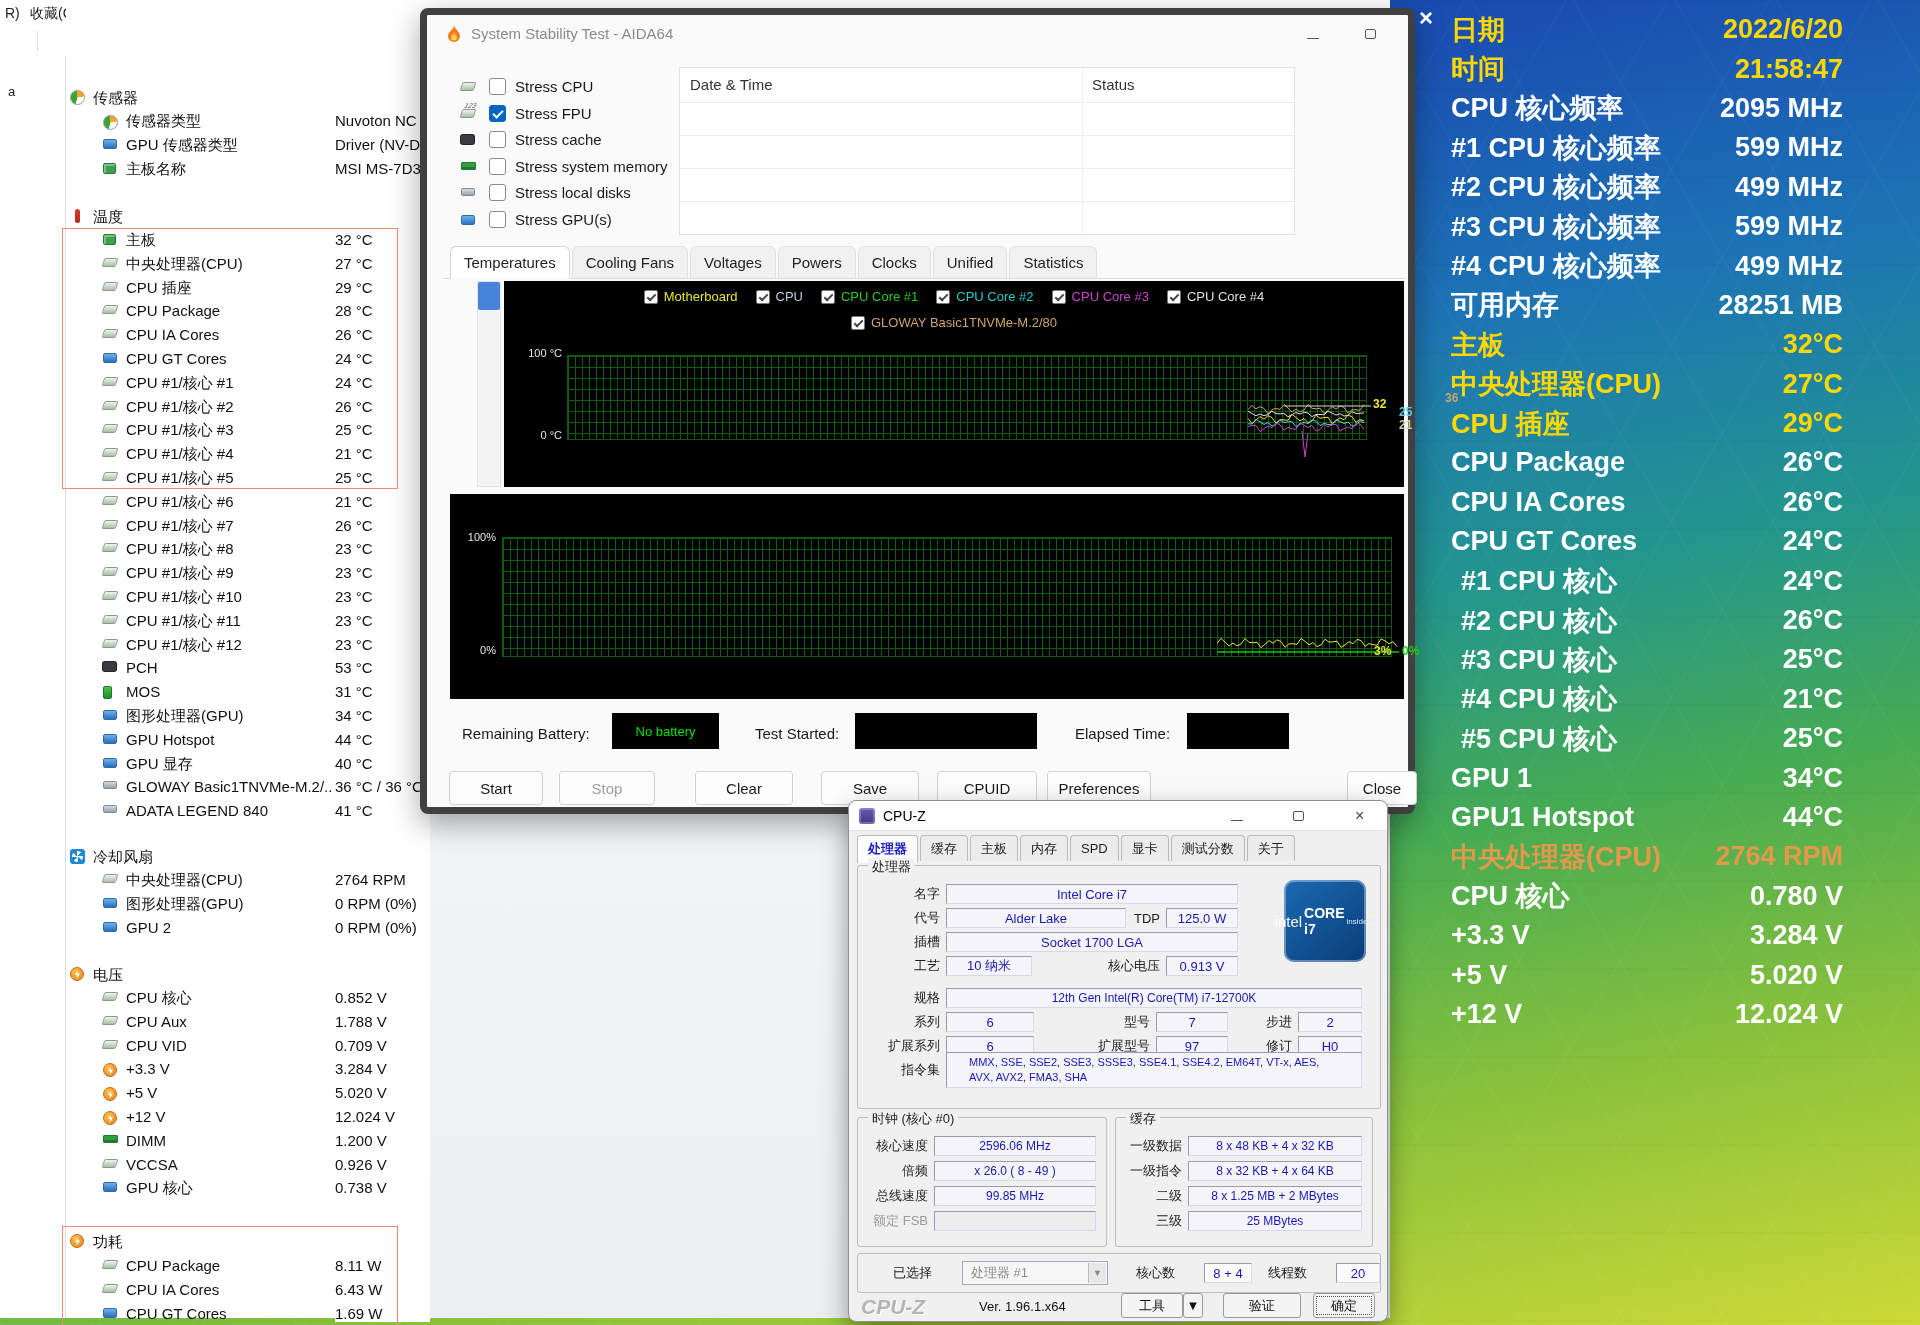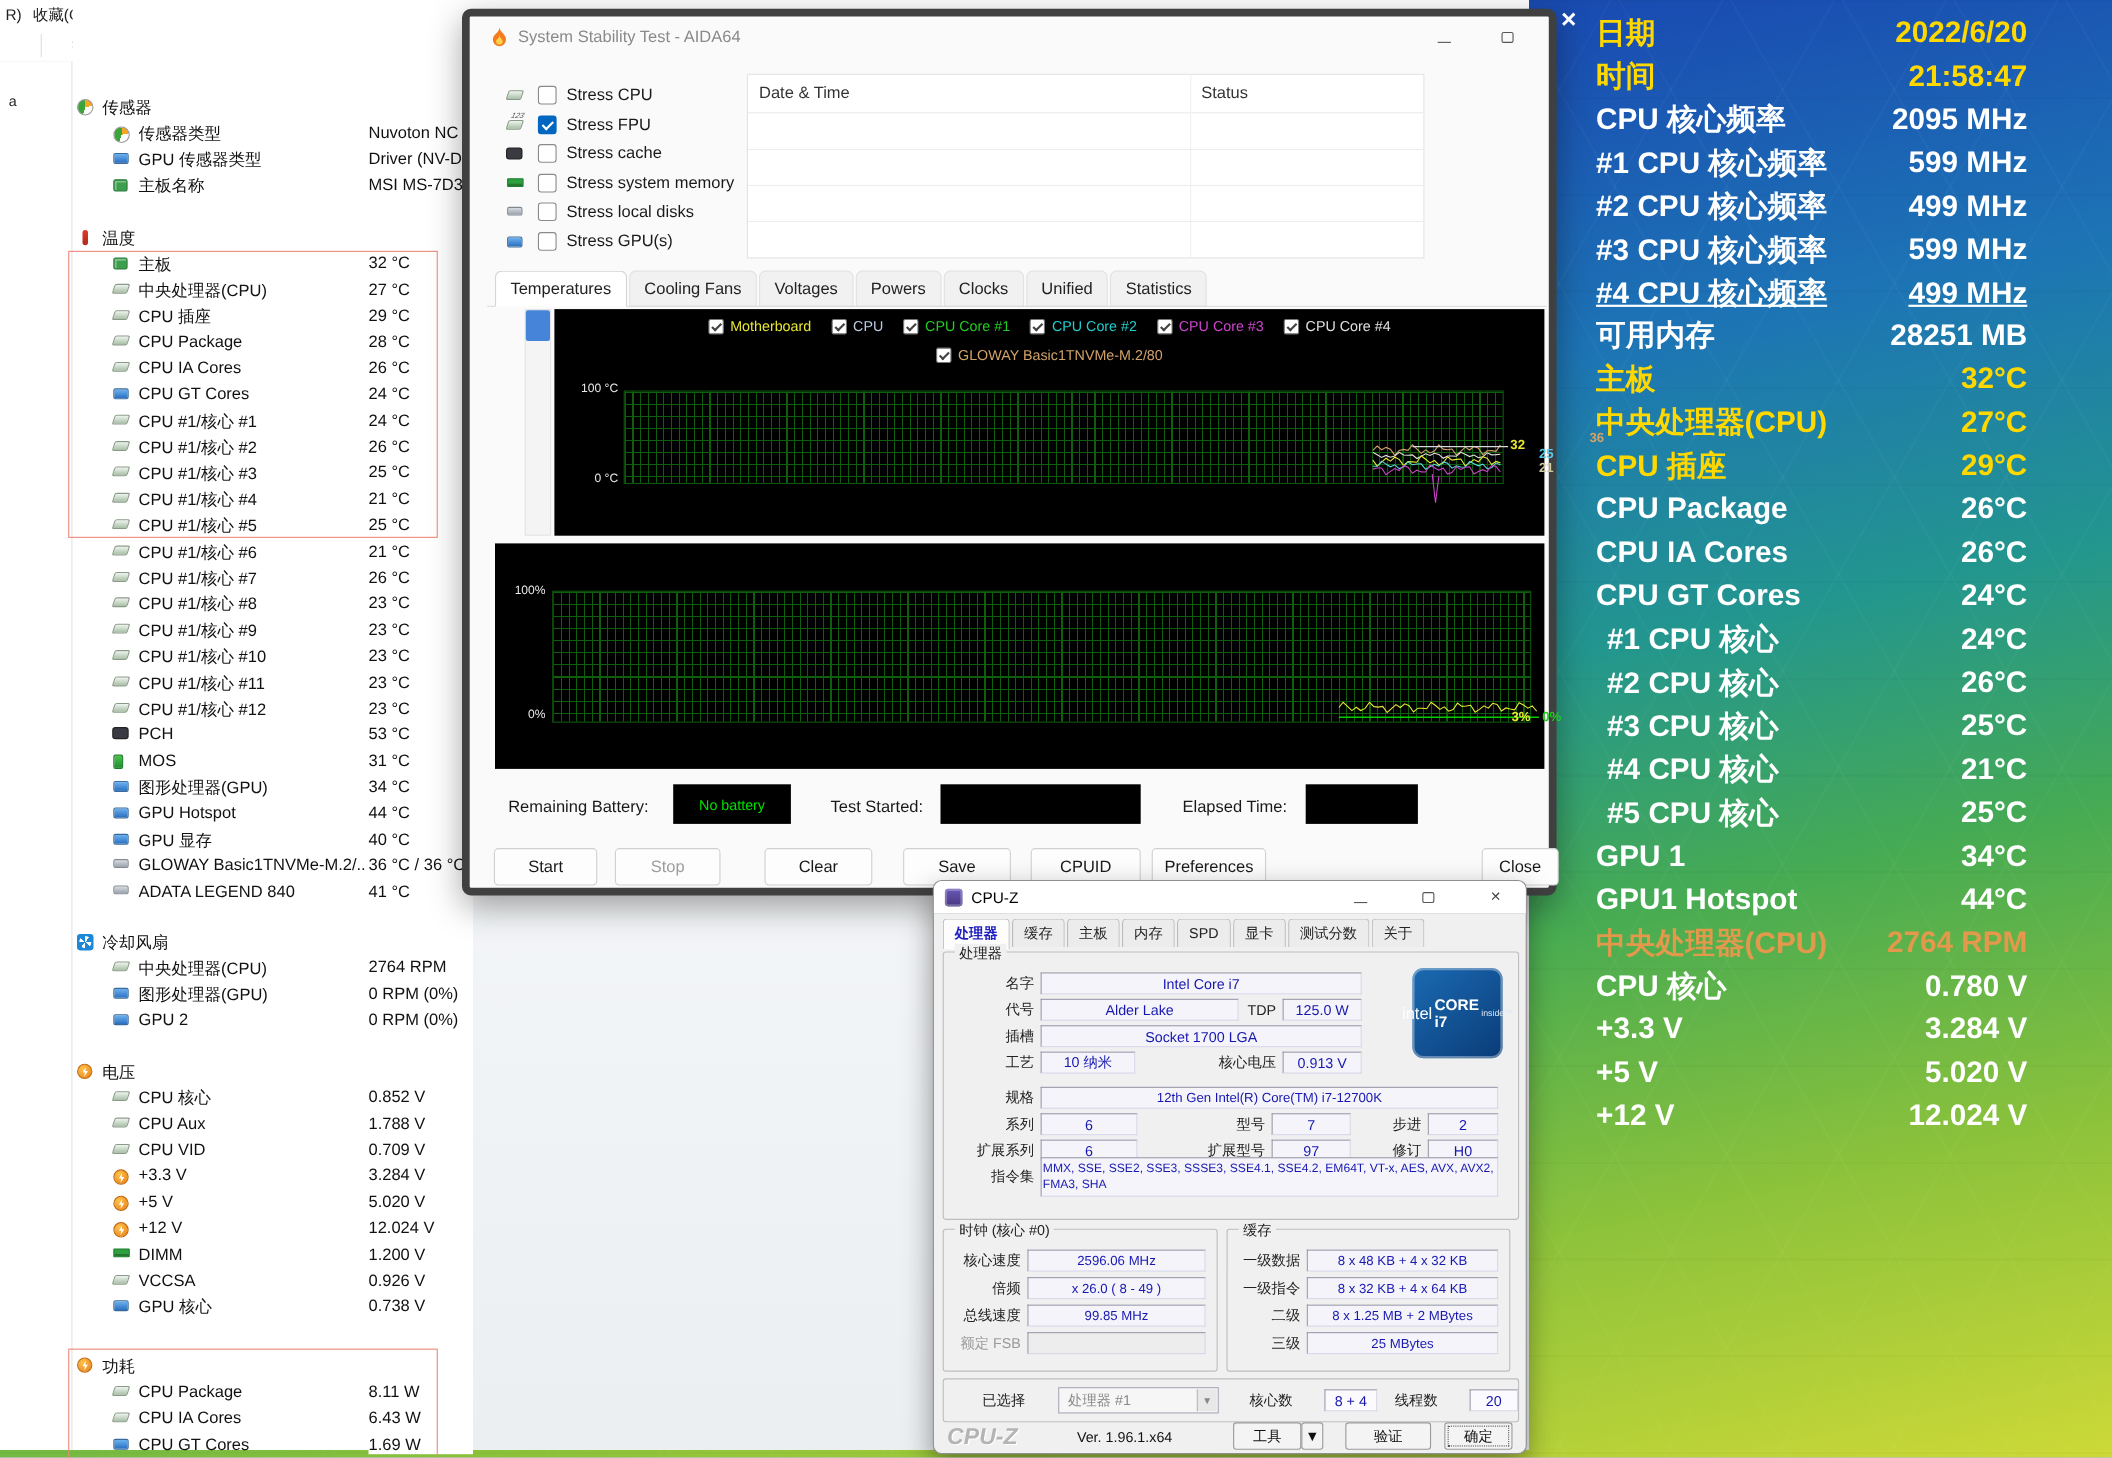--- a/index.html
+++ b/index.html
@@ -634,21 +634,21 @@
         <div class="cz-row" style="top: 168px; width: 504px; padding-right: 10px;">
           <span class="cz-lab" style="width: 78px; padding-right: 6px;">扩展系列</span>
           <div class="cz-field" style="width: 88px;">6</div>
           <span class="cz-lab" style="flex: 1 1 0%; padding-right: 6px;">扩展型号</span>
           <div class="cz-field" style="width: 72px;">97</div>
           <span class="cz-lab" style="width: 70px; padding-right: 6px;">修订</span>
           <div class="cz-field" style="width: 64px;">H0</div>
         </div>
         <div class="cz-row" style="top: 192px; width: 504px; padding-right: 10px;">
           <span class="cz-lab" style="width: 78px; padding-right: 6px;">指令集</span>
-          <div class="cz-field" style="flex: 1 1 0%; height: 36px; white-space: normal; font-size: 11px; line-height: 15px; justify-content: flex-start; padding: 0px 1px; text-align: left;">MMX, SSE, SSE2, SSE3, SSSE3, SSE4.1, SSE4.2, EM64T, VT-x, AES, AVX, AVX2, FMA3, SHA</div>
+          <div class="cz-field" style="flex: 1 1 0%; height: 36px; white-space: normal; font-size: 11px; line-height: 15px; justify-content: flex-start; padding: 0px 22px; text-align: left;">MMX, SSE, SSE2, SSE3, SSSE3, SSE4.1, SSE4.2, EM64T, VT-x, AES, AVX, AVX2, FMA3, SHA</div>
         </div>
       </div>
     <div class="groupbox" style="left:8px;top:316px;width:250px;height:130px" id="czg2">
       <span class="gb-legend">时钟 (核心 #0)</span>
     <div class="cz-row" style="top: 16px; width: 228px;">
           <span class="cz-lab" style="width: 66px; padding-right: 6px;">核心速度</span>
           <div class="cz-field" style="flex: 1 1 0%; font-size: 12px;">2596.06 MHz</div>
         </div>
         <div class="cz-row" style="top: 41px; width: 228px;">
           <span class="cz-lab" style="width: 66px; padding-right: 6px;">倍频</span>
@@ -731,21 +731,21 @@
           <span>599 MHz</span>
         </div>
         <div class="p-row" style="color: rgb(255, 255, 255);">
           <span>#2 CPU 核心频率</span>
           <span>499 MHz</span>
         </div>
         <div class="p-row" style="color: rgb(255, 255, 255);">
           <span>#3 CPU 核心频率</span>
           <span>599 MHz</span>
         </div>
-        <div class="p-row" style="color: rgb(255, 255, 255); text-decoration: underline;">
+        <div class="p-row" style="color: rgb(255, 255, 255);">
           <span>#4 CPU 核心频率</span>
           <span>499 MHz</span>
         </div>
         <div class="p-row" style="color: rgb(255, 255, 255);">
           <span>可用内存</span>
           <span>28251 MB</span>
         </div>
         <div class="p-row" style="color: rgb(255, 216, 0);">
           <span>主板</span>
           <span>32°C</span>

